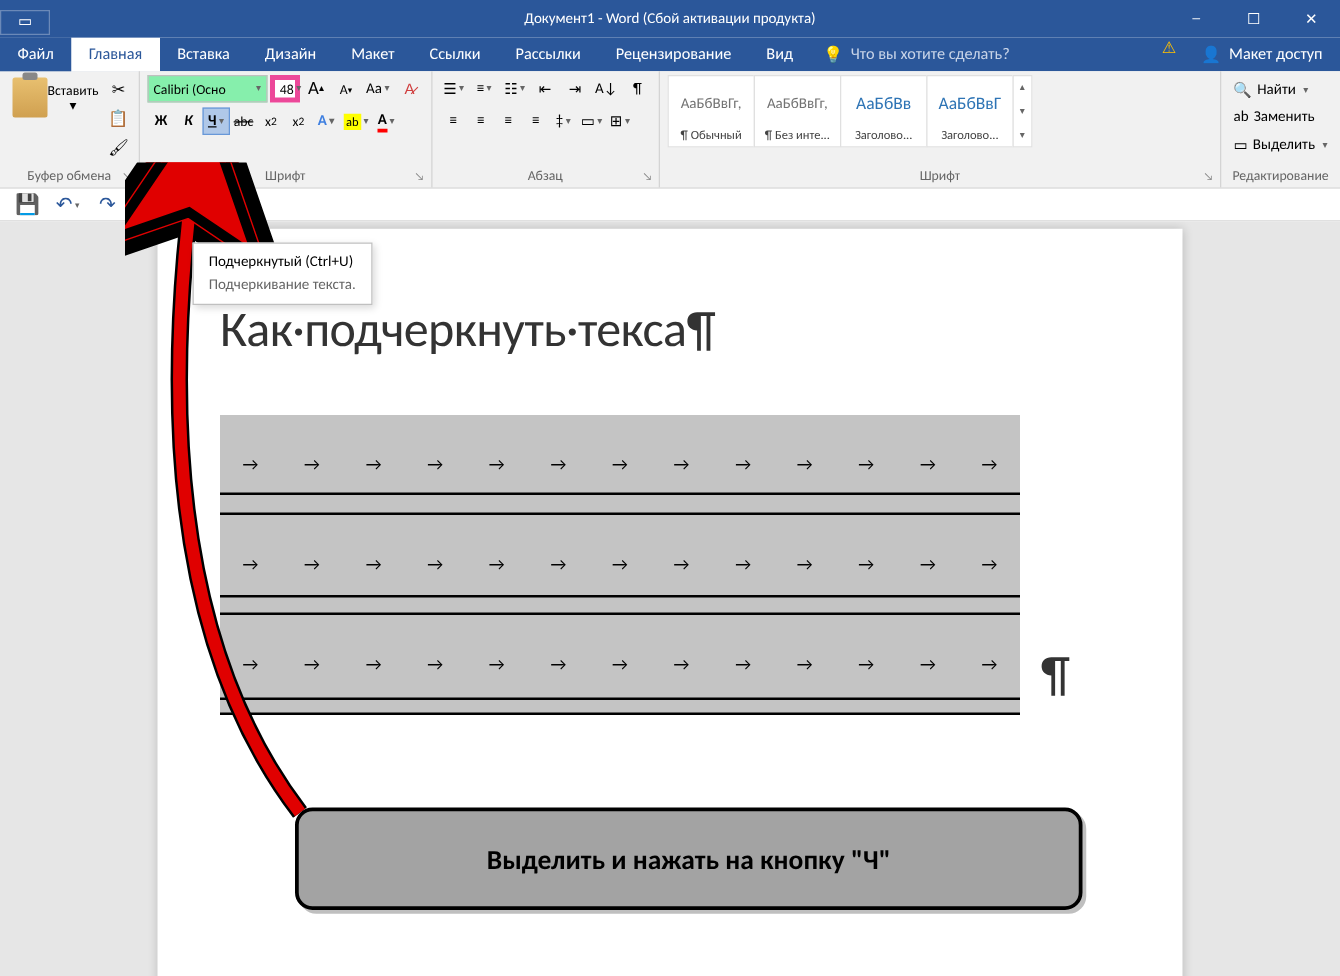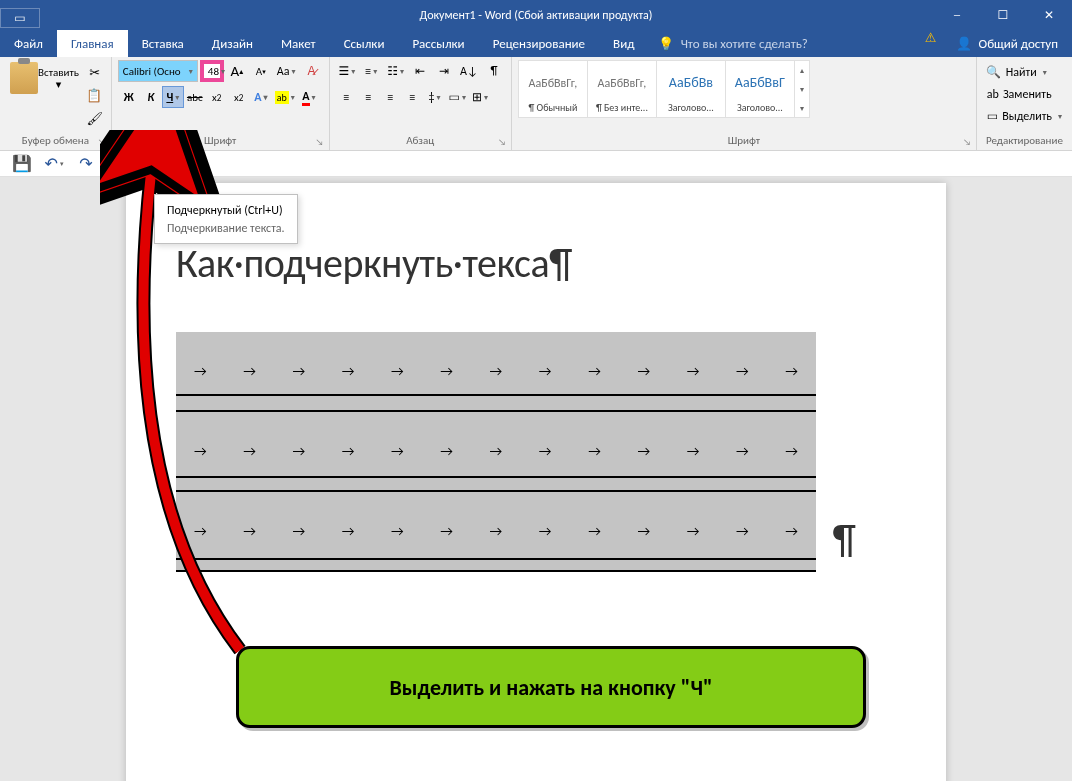--- a/index.html
+++ b/index.html
@@ -19,21 +19,21 @@
 .ribbon{height:94px;background:#f1f1f1;border-bottom:1px solid #d4d4d4;display:flex;font-size:12px}
 .group{border-right:1px solid #d4d4d4;padding:3px 6px 2px;display:flex;flex-direction:column;position:relative}
 .group-label{text-align:center;font-size:11px;color:#666;height:16px;display:flex;align-items:center;justify-content:center;margin-top:auto}
 .group-body{flex:1;display:flex;align-items:flex-start;gap:2px}
 .group .dialog-launcher{position:absolute;right:3px;bottom:3px;width:12px;height:12px;font-size:9px;display:flex;align-items:center;justify-content:center;color:#888;cursor:pointer}
 .vstack{display:flex;flex-direction:row;align-items:center;gap:0;cursor:pointer;padding:2px 4px}
 .vstack .lbl{font-size:11px;line-height:12px;text-align:center}
 .hstack-sm{display:flex;flex-direction:column;gap:3px;padding-top:2px}
 .hstack-sm .btn-sm{width:20px;height:20px;display:flex;align-items:center;justify-content:center;cursor:pointer;font-size:13px}
 .font-row{display:flex;gap:2px;align-items:center;margin-bottom:4px}
-.font-name{width:80px;height:22px;border:1px solid #c0c0c0;background:#7dd3fc;padding:0 4px;font-size:11px;display:flex;align-items:center;justify-content:space-between}
+.font-name{width:96px;height:22px;border:1px solid #c0c0c0;background:#86efac;padding:0 4px;font-size:11px;display:flex;align-items:center;justify-content:space-between}
 .font-size{width:24px;height:22px;border:4px solid #ec4899;background:#fff;padding:0 4px;font-size:11px;display:flex;align-items:center;justify-content:space-between}
 .btn-rb{height:22px;min-width:22px;display:flex;align-items:center;justify-content:center;cursor:pointer;padding:0 2px;border:1px solid transparent}
 .btn-rb.pressed{background:#b0c8e8;border:1px solid #6898d8}
 .dd{font-size:8px;color:#666;margin-left:2px}
 .font-rows{display:flex;flex-direction:column}
 .format-row{display:flex;gap:0;align-items:center}
 .para-rows{display:flex;flex-direction:column}
 .styles{display:flex;gap:0;align-items:flex-start}
 .style-item{width:70px;height:58px;border:1px solid #e0e0e0;display:flex;flex-direction:column;align-items:center;justify-content:center;cursor:pointer;background:#fff;margin-right:-1px}
 .style-item .preview{font-size:12px;color:#737373;height:36px;display:flex;align-items:center}
@@ -50,21 +50,21 @@
 .tbl{margin-top:44px;width:640px;background:#c4c4c4;position:relative}
 .tbl-row{height:80px;border-bottom:2px solid #000;display:flex;align-items:center;justify-content:space-between;padding:0 18px}
 .tbl-row:first-child{border-top:none}
 .tbl-row:last-child{border-bottom:none}
 .tbl .hr{position:absolute;left:0;right:0;height:2px;background:#000}
 .arrow-sm{font-size:14px;color:#000}
 .pil{position:absolute;right:-40px;bottom:8px;font-size:40px;color:#333}
 .tooltip{position:absolute;left:154px;top:194px;background:#fff;border:1px solid #c0c0c0;padding:8px 12px;font-size:12px;box-shadow:2px 2px 6px rgba(0,0,0,.15);z-index:50}
 .tooltip .tt-title{font-weight:normal;margin-bottom:4px}
 .tooltip .tt-desc{color:#666}
-.callout{position:absolute;left:236px;top:646px;width:630px;height:82px;background:#84cc16;border:3px solid #000;border-radius:14px;display:flex;align-items:center;justify-content:center;font-size:22px;font-weight:bold;z-index:40;box-shadow:3px 3px 0 rgba(0,0,0,.25)}
+.callout{position:absolute;left:236px;top:646px;width:630px;height:82px;background:#a3a3a3;border:3px solid #000;border-radius:14px;display:flex;align-items:center;justify-content:center;font-size:22px;font-weight:bold;z-index:40;box-shadow:3px 3px 0 rgba(0,0,0,.25)}
 .red-arrow{position:absolute;z-index:45;pointer-events:none}
 .clipboard-icon{width:28px;height:32px;background:linear-gradient(#e8c070,#d0a050);border-radius:2px;position:relative;margin-bottom:2px}
 .clipboard-icon:before{content:"";position:absolute;top:-4px;left:8px;width:12px;height:6px;background:#888;border-radius:2px}
 </style>
 </head>
 <body>
 
 <div class="titlebar">
   <div class="title">Документ1 - Word (Сбой активации продукта)</div>
   <div class="ribbon-min">▭</div>
@@ -85,21 +85,21 @@
   <div class="tab">Рассылки</div>
   <div class="tab">Рецензирование</div>
   <div class="tab">Вид</div>
   <div class="tellme">
     <span>💡</span>
     <span>Что вы хотите сделать?</span>
   </div>
   <span class="warn-icon">⚠</span>
   <div class="share">
     <span>👤</span>
-    <span>Общий доступ</span>
+    <span>Макет доступ</span>
   </div>
 </div>
 
 <div class="ribbon">
   <div class="group">
     <div class="group-body">
       <div class="vstack">
         <div class="clipboard-icon"></div>
         <div class="lbl"><span>Вставить</span><br>▾</div>
       </div>

